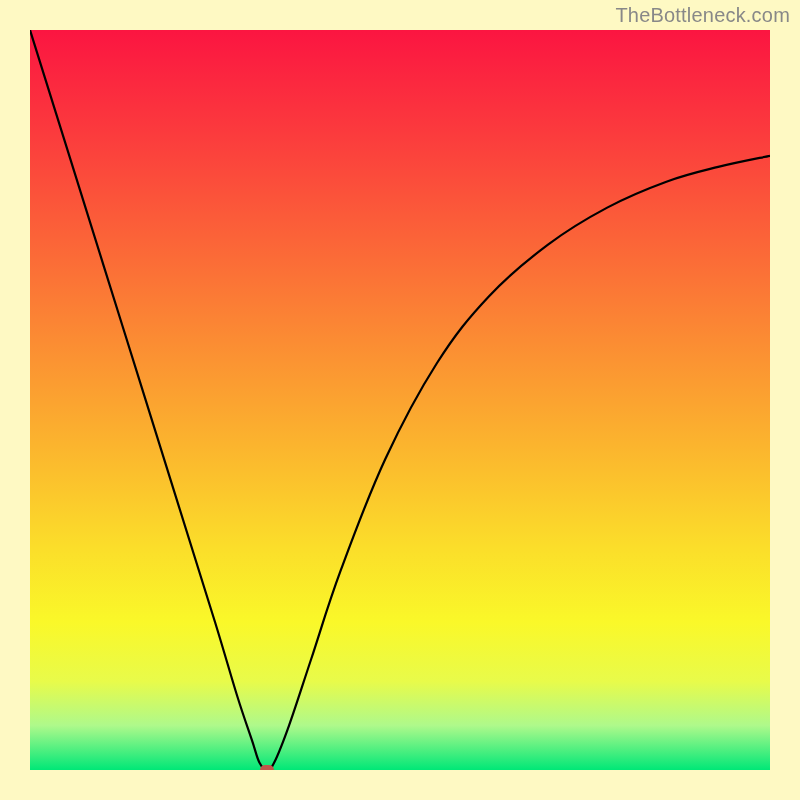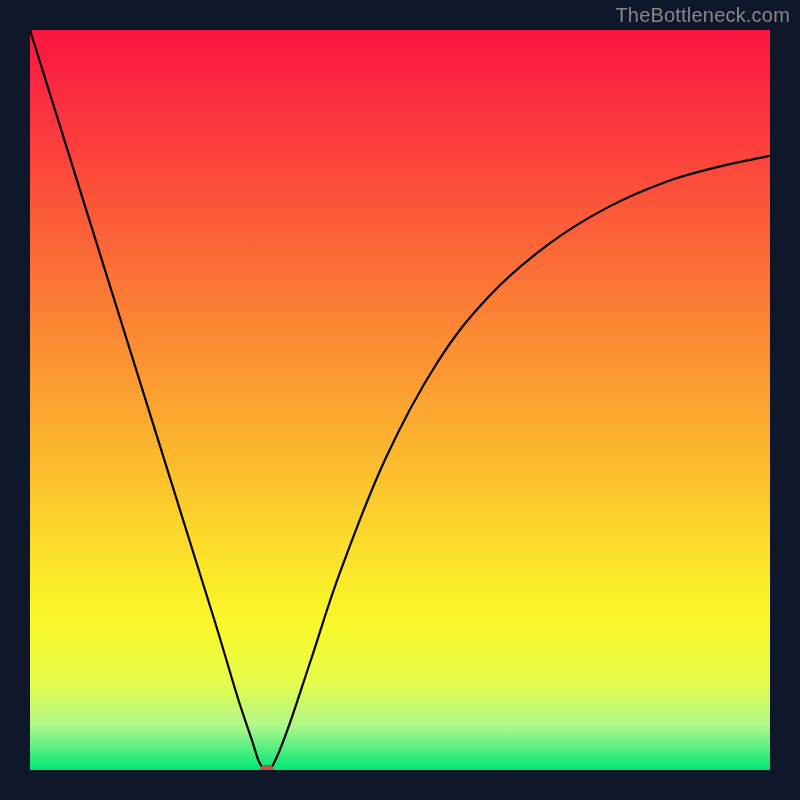--- a/index.html
+++ b/index.html
@@ -8,21 +8,21 @@
     width: 800px;
     height: 800px;
     background: #000;
     font-family: Arial, sans-serif;
     overflow: hidden;
   }
   .container {
     width: 800px;
     height: 800px;
     position: relative;
-    background: #0f172a;
+    background: #fef9c3;
   }
   .watermark {
     position: absolute;
     top: 4px;
     right: 10px;
     color: #888;
     font-size: 20px;
     font-weight: 500;
     z-index: 10;
     letter-spacing: 0.2px;

